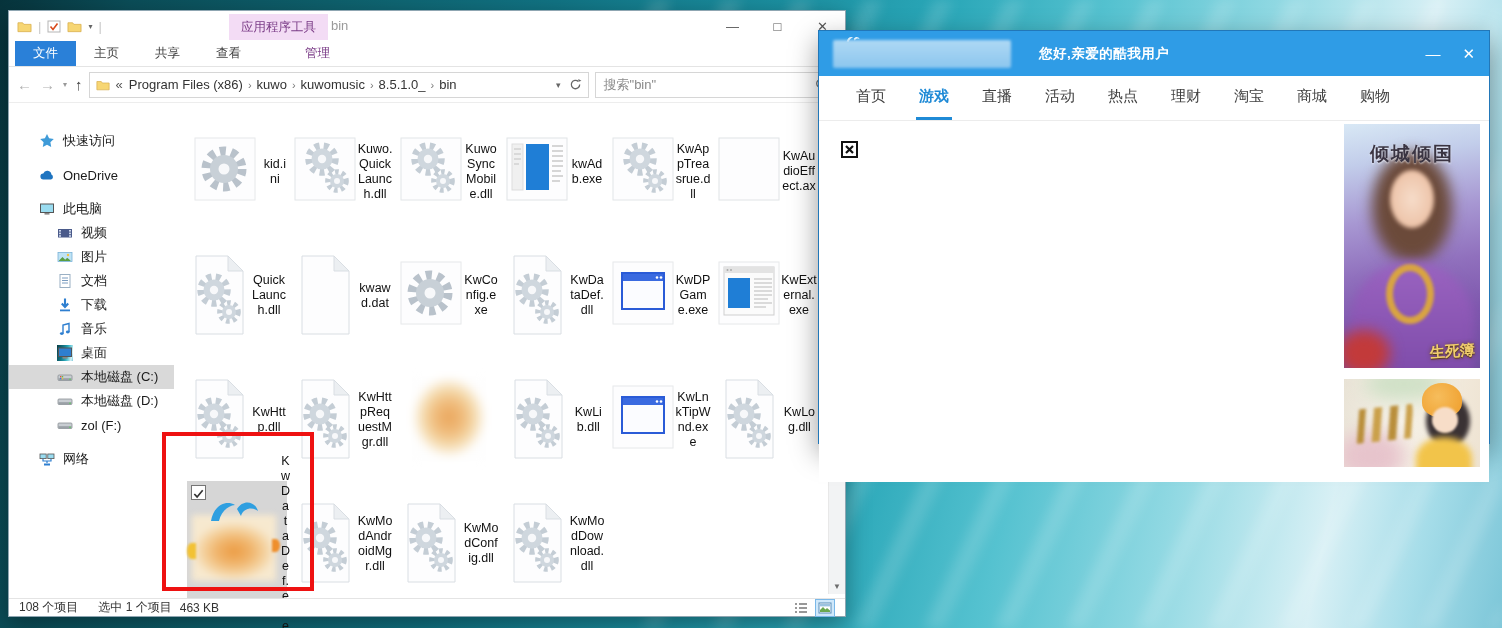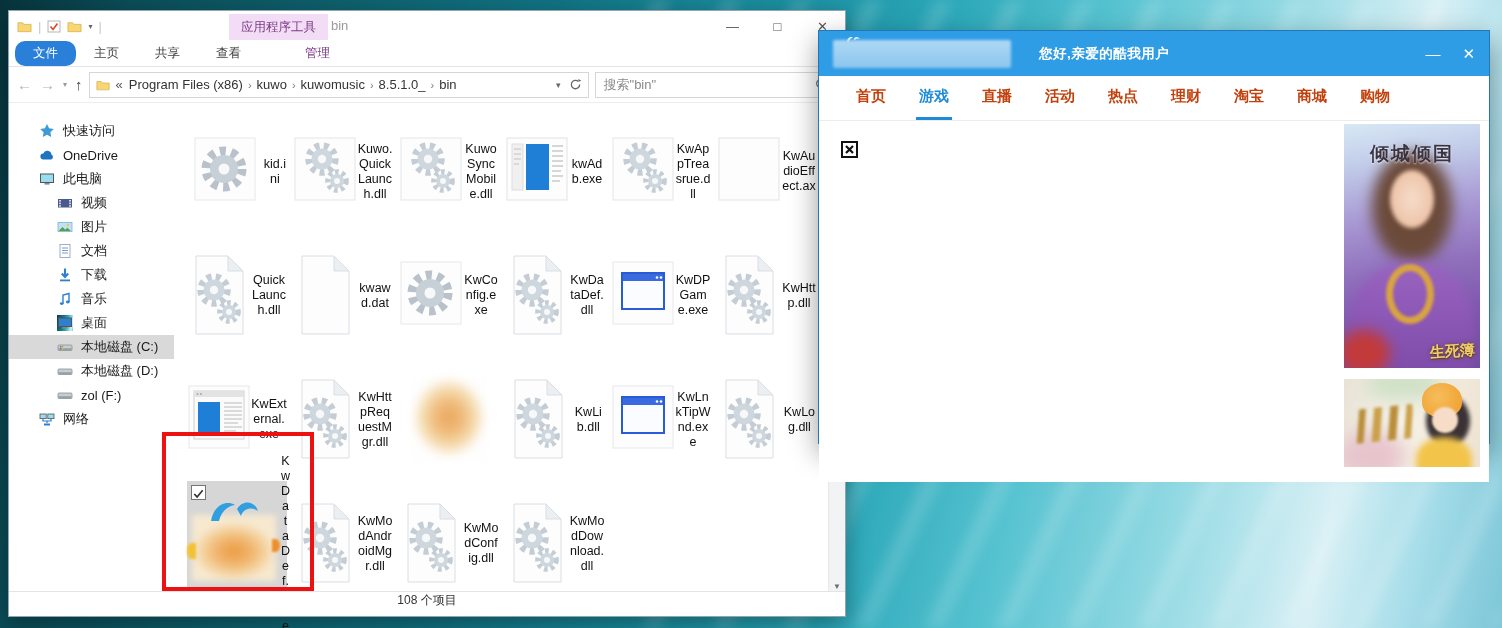--- a/index.html
+++ b/index.html
@@ -23,21 +23,21 @@
   .qat svg { display:block; }
   .tool-badge { position:absolute; left:220px; top:3px; height:26px; padding:0 12px;
     background:#f3dcf5; color:#7a3b86; font-size:12.5px; display:flex; align-items:center; }
   .ex-title { position:absolute; left:322px; top:7px; font-size:13px; color:#9a9a9a; }
   .ex-controls { margin-left:auto; display:flex; }
   .ex-controls .wbtn { width:45px; height:29px; display:flex; align-items:center; justify-content:center;
     font-size:13px; color:#555; }
 
   .ribbon-tabs { height:26px; display:flex; align-items:stretch; padding-left:6px; position:relative;
     border-bottom:1px solid #e4e4e4; }
-  .rtab { padding:0 18px; display:flex; align-items:center; font-size:12.5px; color:#444;border-radius:10px; }
+  .rtab { padding:0 18px; display:flex; align-items:center; font-size:12.5px; color:#444; }
   .rtab.active { background:#2a80d8; color:#fff; }
   .rtab.tool { color:#7a3b86; margin-left:28px; }
   .ribbon-collapse { position:absolute; right:14px; top:5px; color:#777; font-size:10px; }
 
   .addr-row { height:36px; display:flex; align-items:center; padding:0 8px; gap:6px;
     border-bottom:1px solid #ededed; }
   .nav-arrows { display:flex; align-items:center; gap:8px; color:#b0b0b0; font-size:15px; }
   .nav-arrows .up { color:#444; }
   .nav-arrows .tiny { font-size:8px; color:#999; }
   .addr-field { flex:0 0 500px; height:26px; border:1px solid #d6d6d6; display:flex; align-items:center;
@@ -52,21 +52,21 @@
     padding:0 8px; font-size:13px; color:#8a8a8a; background:#fff; }
   .search-field .ph { flex:1; }
 
   .ex-body { position:absolute; left:0; top:94px; right:0; bottom:22px; background:#fff; }
 
   
   .sidebar { position:absolute; left:0; top:0; bottom:0; width:165px; padding-top:14px; overflow:hidden; }
   .side-item { height:24px; display:flex; align-items:center; gap:8px; padding-left:30px;
     font-size:13px; color:#1a1a1a; white-space:nowrap; }
   .side-item.lvl2 { padding-left:48px;text-align:center; }
-  .side-item.group { }
+  .side-item.group { margin-top:10px; }
   .side-item.selected { background:#d9d9d9; }
   .si-ic { width:16px; height:16px; display:inline-flex; }
   .si-ic svg { display:none; width:16px; height:16px; }
   .side-item[data-icon="star"] .si.star, .side-item[data-icon="cloud"] .si.cloud,
   .side-item[data-icon="pc"] .si.pc, .side-item[data-icon="video"] .si.video,
   .side-item[data-icon="picture"] .si.picture, .side-item[data-icon="doc"] .si.doc,
   .side-item[data-icon="down"] .si.down, .side-item[data-icon="music"] .si.music,
   .side-item[data-icon="desktop"] .si.desktop, .side-item[data-icon="drive-sys"] .si.drivesys,
   .side-item[data-icon="drive"] .si.drive, .side-item[data-icon="net"] .si.net { display:block; }
 
@@ -104,44 +104,44 @@
 
   
   .scrollbar { position:absolute; right:0; top:0; bottom:0; width:17px; background:#f2f3f4;
     border-left:1px solid #e8e8e8; }
   .sb-arrow { position:absolute; left:0; width:100%; height:16px; display:flex; align-items:center;
     justify-content:center; color:#6d6d6d; font-size:8px; }
   .sb-arrow.top { top:0; } .sb-arrow.bottom { bottom:0; }
   .sb-thumb { position:absolute; left:1px; right:1px; top:18px; height:170px; background:#cdcdcd; }
 
   
-  .statusbar { position:absolute; left:0; right:0; bottom:0; height:25px; border-top:1px solid #e4e4e4;
-    display:flex; align-items:center; padding:0 10px; font-size:12px; color:#333; gap:20px; background:#fff;flex-direction:column; }
+  .statusbar { position:absolute; left:0; right:0; bottom:0; height:18px; border-top:1px solid #e4e4e4;
+    display:flex; align-items:center; padding:0 10px; font-size:12px; color:#333; gap:20px; background:#fff; }
   .status-views { margin-left:auto; display:flex; gap:4px; align-items:center; }
   .view-btn { width:20px; height:18px; display:flex; align-items:center; justify-content:center; }
   .view-btn.active { background:#cfe8fb; border:1px solid #7ab8e8; }
 
   
   .annotation-box { position:absolute; left:162px; top:432px; width:152px; height:159px;
     border:4px solid #ee1111; z-index:5; }
 
   
   .kuwo { position:absolute; left:818px; top:30px; width:672px; height:414px; background:#fff;
     border:1px solid #2277b8; box-shadow:0 10px 26px rgba(0,0,0,.4); z-index:10; }
   .kw-titlebar { height:45px; background:#2f9ce6; display:flex; align-items:center; padding:0 14px;
     position:relative; }
   .kw-mini-logo { position:absolute; left:26px; top:3px; width:16px; height:10px; }
   .kw-blur-box { width:178px; height:28px; border-radius:2px;
     background:linear-gradient(180deg,#aed8f4,#8cc6ee); filter:blur(1.5px); }
   .kw-greeting { margin-left:28px; color:#fff; font-size:13.5px; font-weight:bold; letter-spacing:.5px; }
   .kw-controls { margin-left:auto; display:flex; gap:22px; color:#fff; font-size:15px; }
   .kw-tabs { height:45px; display:flex; align-items:stretch; padding-left:34px; gap:27px;
     border-bottom:1px solid #ececec; background:#fff; }
-  .kw-tab { display:flex; align-items:center; font-size:15px; color:#c2410c; padding:0 3px;
-    border-bottom:3px solid transparent;font-weight:bold; }
+  .kw-tab { display:flex; align-items:center; font-size:15px; color:#404040; padding:0 3px;
+    border-bottom:3px solid transparent; }
   .kw-tab.active { color:#1f8ad6; border-bottom-color:#1f8ad6; font-weight:bold; }
   .kw-content { position:relative; height:361px; background:#fff; }
   .broken-img { position:absolute; left:22px; top:20px; width:17px; height:17px; }
 
   .kw-ads { position:absolute; right:9px; top:3px; width:136px; }
   .ad-main { position:relative; width:136px; height:244px; overflow:hidden; margin-bottom:11px;
     background:linear-gradient(170deg,#d8e8f5 0%,#c2cdea 16%,#a797d2 38%,#9070bd 58%,#7e57ad 78%,#6f4d9e 100%); }
   .ad-hair { position:absolute; left:28px; top:28px; width:80px; height:110px; border-radius:50%;
     background:#6b4a3a; filter:blur(7px); }
   .ad-face { position:absolute; left:46px; top:46px; width:44px; height:58px; border-radius:50%;
@@ -624,53 +624,53 @@
                 <rect x="12" y="21" width="40" height="7" fill="#3a6ae0"></rect>
                 <circle cx="46" cy="24.5" r="1.3" fill="#fff"></circle>
                 <circle cx="50" cy="24.5" r="1.3" fill="#fff"></circle>
               </svg>
 
             </div>
             <div class="fname">KwDPGame.exe</div>
 
           </div>
 
+          <div class="tile" data-icon="app-window">
+            <div class="icon-area">
+
+              <svg class="fi app-window" viewBox="0 0 64 84">
+                <rect x="2" y="9" width="60" height="62" fill="#fdfdfe" stroke="#e6e8ea"></rect>
+                <rect x="7" y="14" width="50" height="48" fill="#fbfbfb" stroke="#cfcfcf"></rect>
+                <rect x="7" y="14" width="50" height="6" fill="#e3e3e3"></rect>
+                <circle cx="10.5" cy="17" r="1" fill="#aaa"></circle>
+                <circle cx="14" cy="17" r="1" fill="#aaa"></circle>
+                <rect x="11" y="25" width="22" height="30" fill="#1f7ed6"></rect>
+                <path d="M37 26h18M37 30h18M37 34h18M37 38h18M37 42h18M37 46h14M37 50h18M37 54h12" stroke="#cfcfcf" stroke-width="1.3"></path>
+              </svg>
+
+            </div>
+            <div class="fname">KwExternal.exe</div>
+
+          </div>
+
           <div class="tile" data-icon="gear-doc">
             <div class="icon-area">
               <svg class="fi gear-doc" viewBox="0 0 64 84">
                 <path d="M9 3 H41 L56 18 V81 H9 Z" fill="#fdfdfe" stroke="#d9dee3"></path>
                 <path d="M41 3 L56 18 H41 Z" fill="#eceff2" stroke="#d9dee3"></path>
                 <circle cx="27" cy="37" r="12.5" fill="none" stroke="#c4cdd5" stroke-width="8.5" stroke-dasharray="4.6 4"></circle>
                 <circle cx="27" cy="37" r="10.5" fill="#cfd7de"></circle>
                 <circle cx="27" cy="37" r="4.2" fill="#f7f8fa"></circle>
                 <circle cx="42" cy="59" r="8.6" fill="none" stroke="#c4cdd5" stroke-width="6.5" stroke-dasharray="3.4 3"></circle>
                 <circle cx="42" cy="59" r="7" fill="#cfd7de"></circle>
                 <circle cx="42" cy="59" r="3" fill="#f7f8fa"></circle>
               </svg>
 
             </div>
             <div class="fname">KwHttp.dll</div>
-
-          </div>
-
-          <div class="tile" data-icon="app-window">
-            <div class="icon-area">
-
-              <svg class="fi app-window" viewBox="0 0 64 84">
-                <rect x="2" y="9" width="60" height="62" fill="#fdfdfe" stroke="#e6e8ea"></rect>
-                <rect x="7" y="14" width="50" height="48" fill="#fbfbfb" stroke="#cfcfcf"></rect>
-                <rect x="7" y="14" width="50" height="6" fill="#e3e3e3"></rect>
-                <circle cx="10.5" cy="17" r="1" fill="#aaa"></circle>
-                <circle cx="14" cy="17" r="1" fill="#aaa"></circle>
-                <rect x="11" y="25" width="22" height="30" fill="#1f7ed6"></rect>
-                <path d="M37 26h18M37 30h18M37 34h18M37 38h18M37 42h18M37 46h14M37 50h18M37 54h12" stroke="#cfcfcf" stroke-width="1.3"></path>
-              </svg>
-
-            </div>
-            <div class="fname">KwExternal.exe</div>
 
           </div>
 
           <div class="tile" data-icon="gear-doc">
             <div class="icon-area">
               <svg class="fi gear-doc" viewBox="0 0 64 84">
                 <path d="M9 3 H41 L56 18 V81 H9 Z" fill="#fdfdfe" stroke="#d9dee3"></path>
                 <path d="M41 3 L56 18 H41 Z" fill="#eceff2" stroke="#d9dee3"></path>
                 <circle cx="27" cy="37" r="12.5" fill="none" stroke="#c4cdd5" stroke-width="8.5" stroke-dasharray="4.6 4"></circle>
                 <circle cx="27" cy="37" r="10.5" fill="#cfd7de"></circle>

